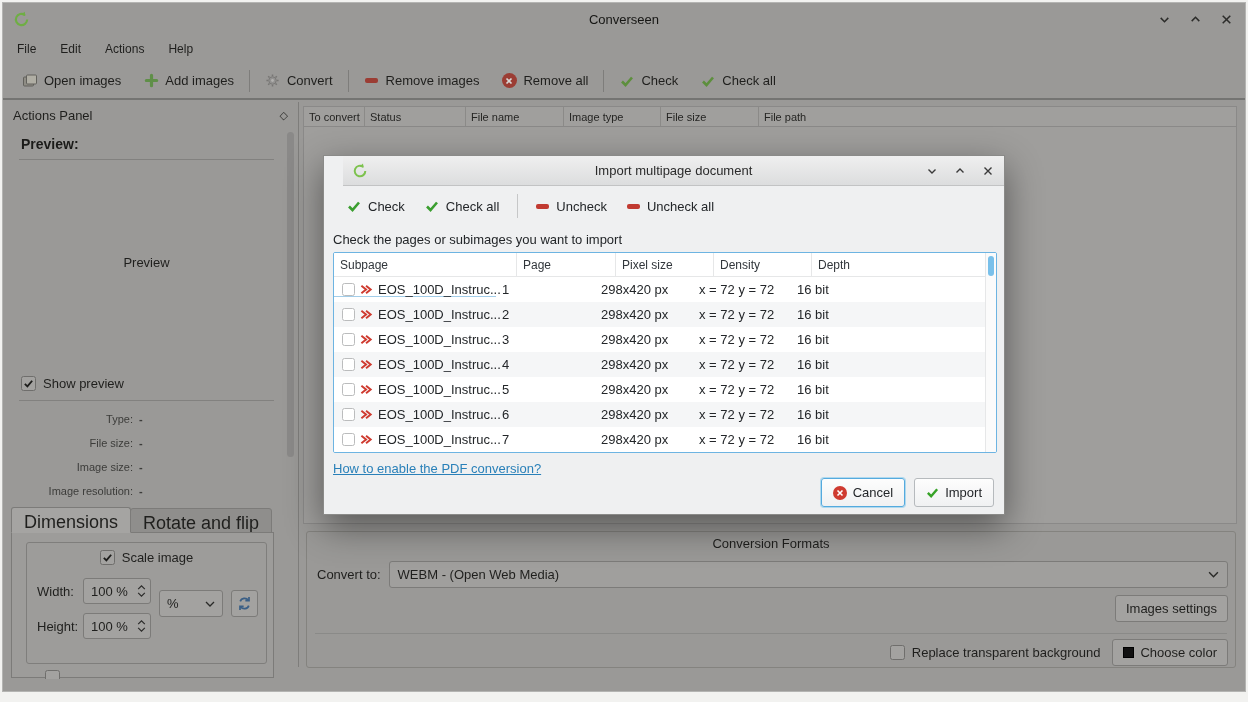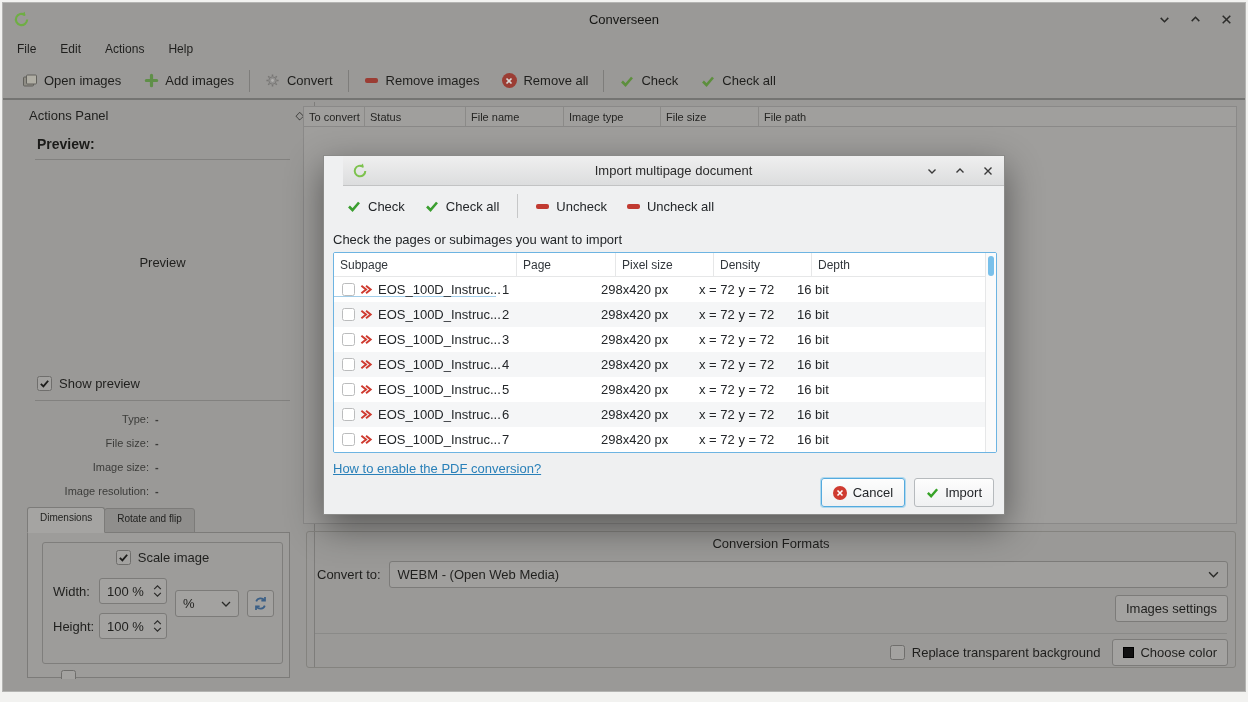--- a/index.html
+++ b/index.html
@@ -46,21 +46,21 @@
   .titem .icon { display:inline-flex; width:16px; height:16px; align-items:center; justify-content:center; }
   .tsep { width:1px; height:22px; background:#7e7d7b; margin:0 4px; }
   .minus-ico { width:13px; height:5px; border-radius:2px; background:#9b3d34; display:inline-block; }
   .circle-x { width:15px; height:15px; border-radius:50%; background:#9b3d34; display:inline-flex; align-items:center; justify-content:center; }
 
   
   .content { position:absolute; left:0; top:99px; right:0; bottom:24px; }
 
   
   .dock {
-    position:absolute; left:16px; top:0; width:296px; bottom:0;
+    position:absolute; left:0; top:0; width:296px; bottom:0;
     border-right:1px solid #7e7d7b;
   }
   .dock-head {
     position:absolute; left:0; top:0; right:0; height:26px;
     display:flex; align-items:center; justify-content:space-between;
     padding:0 10px; font-size:13px;
   }
   .dock-head .float { font-size:11px; color:#2a2a28; }
   .dock-scrollbar {
     position:absolute; right:4px; top:30px; width:7px; height:325px;
@@ -76,21 +76,21 @@
   .checkbox {
     width:15px; height:15px; border:1px solid #6f6e6c; border-radius:2.5px;
     background:#a3a2a0; display:inline-flex; align-items:center; justify-content:center; flex:0 0 auto;
   }
   .checkbox svg { display:block; }
 
   .inforow { position:absolute; left:0; width:270px; font-size:11px; color:#3c3c3a; }
   .inforow .lab { position:absolute; right:140px; white-space:nowrap; }
   .inforow .val { position:absolute; left:136px; font-weight:bold; }
 
-  .tabs { position:absolute; left:8px; top:405px; height:26px; display:flex; font-size:10px; }
+  .tabs { position:absolute; left:8px; top:405px; height:26px; display:flex; font-size:18px; }
   .tab { padding:4px 12px 5px; border:1px solid #7c7b79; }
   .tab.active { background:#a5a4a2; border-bottom-color:#a5a4a2; border-radius:3px 3px 0 0; z-index:2; }
   .tab.inactive { background:#8f8e8c; margin-left:-1px; margin-top:1px; border-radius:3px 3px 0 0; }
   .tabframe { position:absolute; left:8px; right:24px; top:430px; height:146px; border:1px solid #7c7b79; background:#9d9c9a; }
   .groupbox { position:absolute; left:14px; right:6px; top:9px; height:122px; border:1px solid #7f7e7c; border-radius:3px; }
   .scale-cb { position:absolute; left:0; right:0; top:7px; display:flex; justify-content:center; }
   .dimlabel { position:absolute; font-size:13px; }
   .spinbox {
     position:absolute; width:68px; height:26px; background:#a3a2a0;
     border:1px solid #7c7b79; border-radius:3px; font-size:13px;

